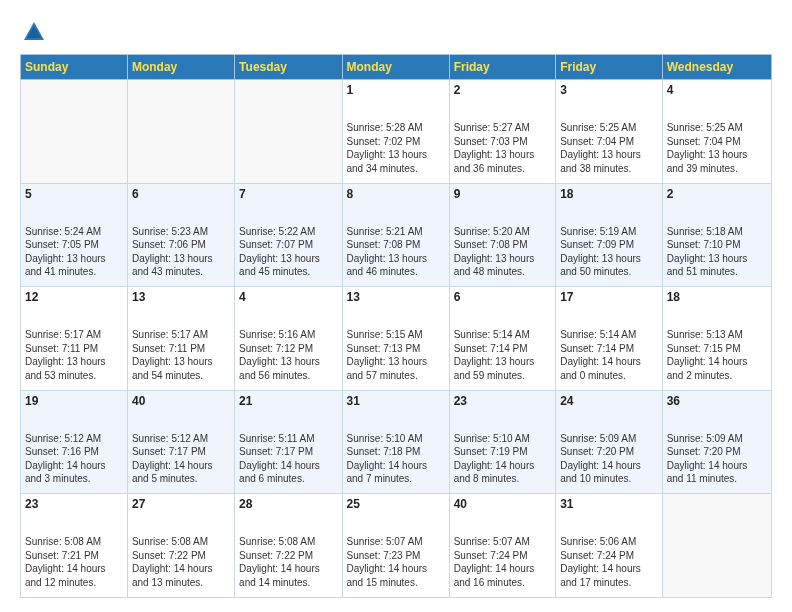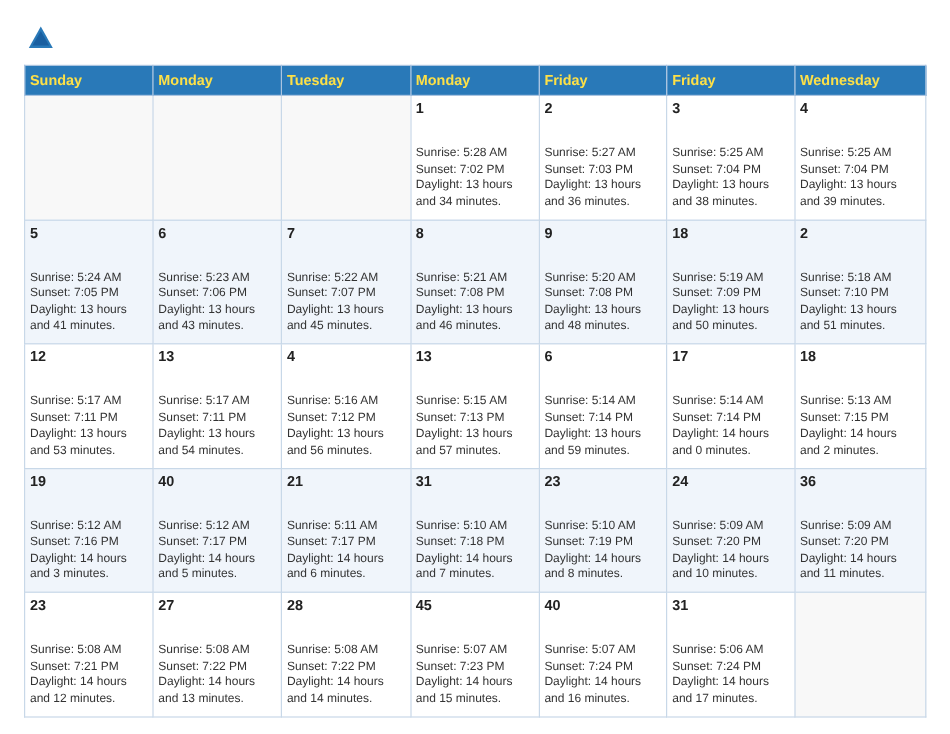--- a/index.html
+++ b/index.html
@@ -257,21 +257,21 @@
           </td>
           <td>
             <span class="day-number">27</span>
             <div class="day-info">Sunrise: 5:08 AM<br>Sunset: 7:22 PM<br>Daylight: 14 hours<br>and 13 minutes.</div>
           </td>
           <td>
             <span class="day-number">28</span>
             <div class="day-info">Sunrise: 5:08 AM<br>Sunset: 7:22 PM<br>Daylight: 14 hours<br>and 14 minutes.</div>
           </td>
           <td>
-            <span class="day-number">45</span>
+            <span class="day-number">25</span>
             <div class="day-info">Sunrise: 5:07 AM<br>Sunset: 7:23 PM<br>Daylight: 14 hours<br>and 15 minutes.</div>
           </td>
           <td>
             <span class="day-number">40</span>
             <div class="day-info">Sunrise: 5:07 AM<br>Sunset: 7:24 PM<br>Daylight: 14 hours<br>and 16 minutes.</div>
           </td>
           <td>
             <span class="day-number">31</span>
             <div class="day-info">Sunrise: 5:06 AM<br>Sunset: 7:24 PM<br>Daylight: 14 hours<br>and 17 minutes.</div>
           </td>

